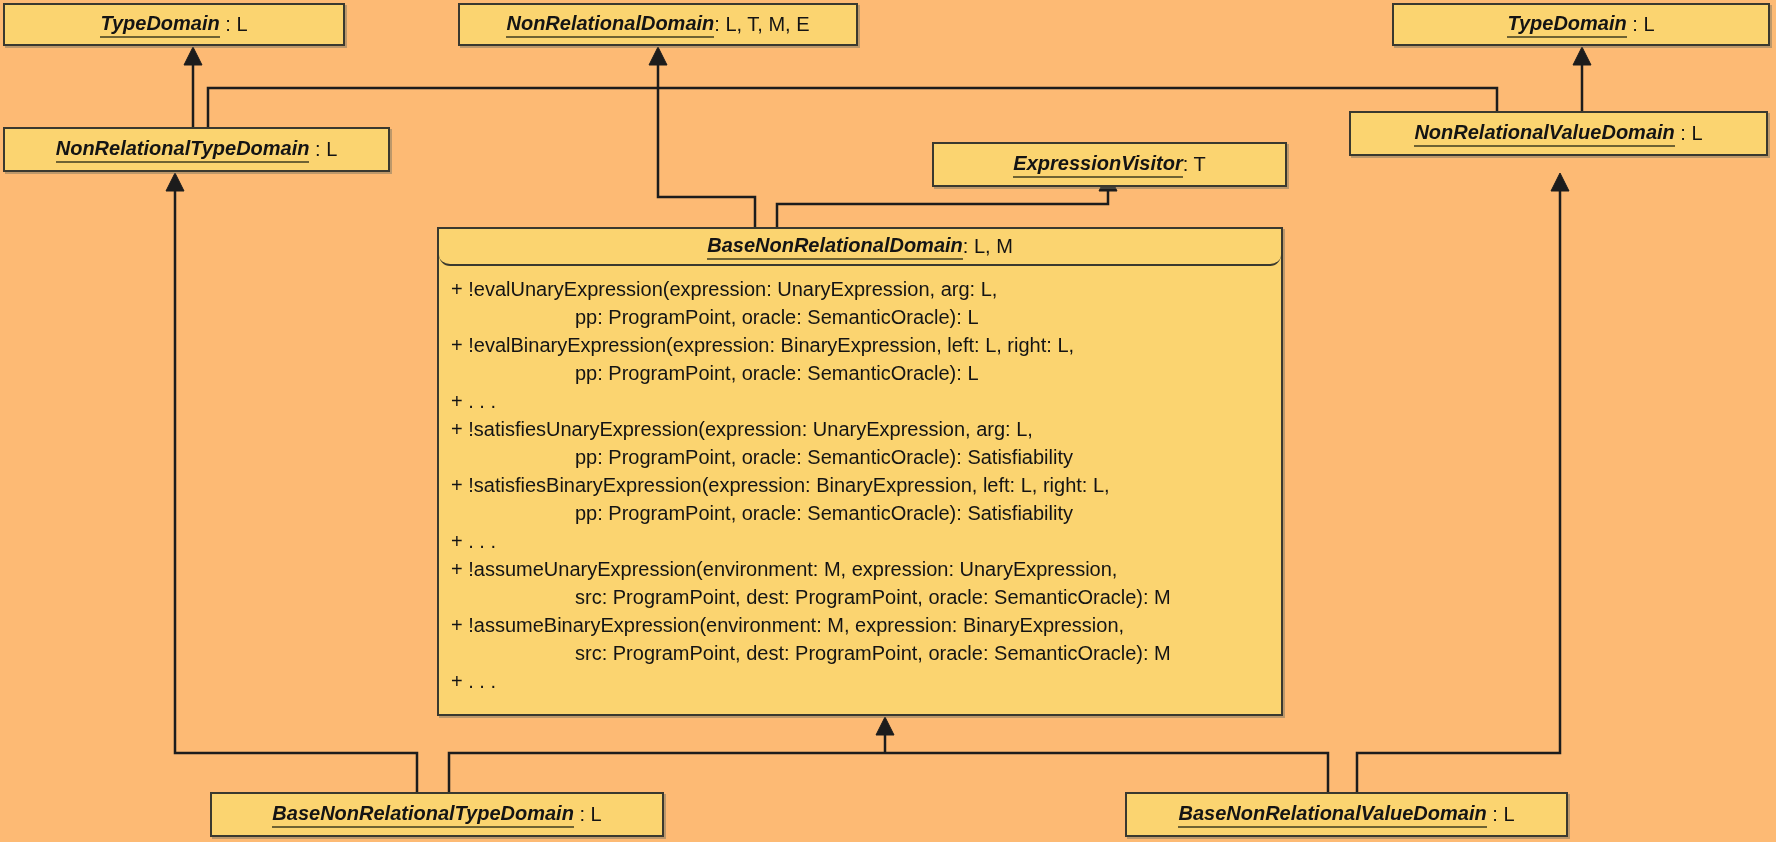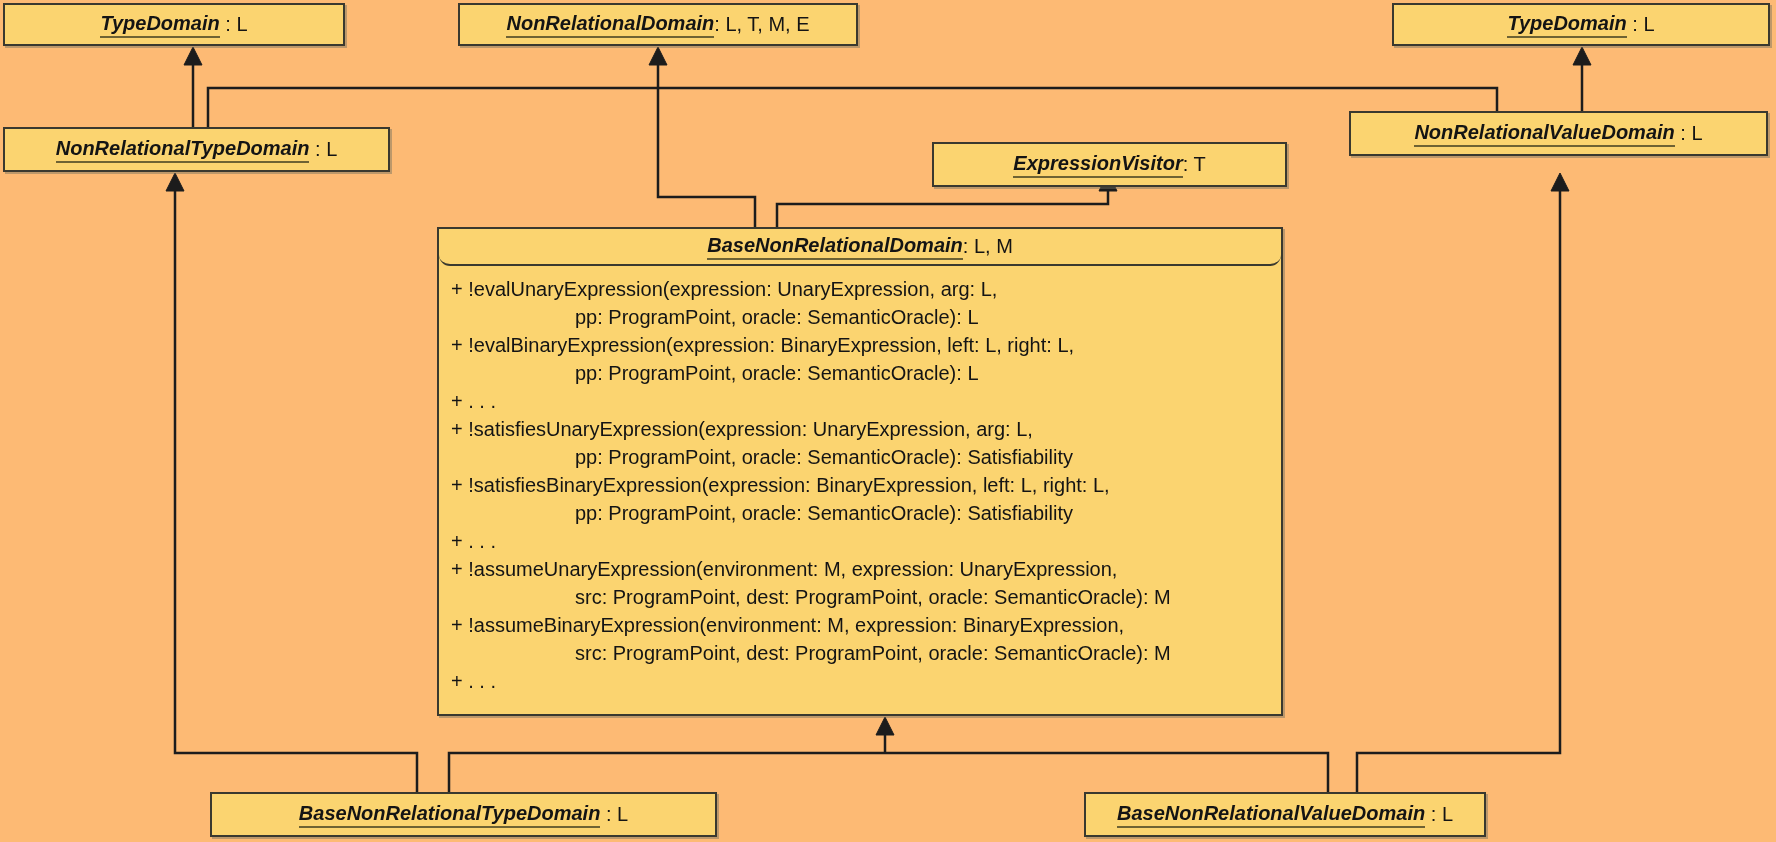--- a/index.html
+++ b/index.html
@@ -115,21 +115,21 @@
 
   <div class="uml-box simple" style="left:1349px;top:111px;width:419px;height:45px;">
     <div class="uml-title"><span class="cls">NonRelationalValueDomain</span><span class="params"> : L</span></div>
   </div>
 
   <div class="uml-box central" style="left:437px;top:227px;width:846px;height:489px;">
     <div class="uml-title"><span class="cls">BaseNonRelationalDomain</span><span class="params">: L, M</span></div>
     <div class="uml-body"><div class="method-line">+ !evalUnaryExpression(expression: UnaryExpression, arg: L,</div><div class="method-line indent">pp: ProgramPoint, oracle: SemanticOracle): L</div><div class="method-line">+ !evalBinaryExpression(expression: BinaryExpression, left: L, right: L,</div><div class="method-line indent">pp: ProgramPoint, oracle: SemanticOracle): L</div><div class="method-line">+ . . .</div><div class="method-line">+ !satisfiesUnaryExpression(expression: UnaryExpression, arg: L,</div><div class="method-line indent">pp: ProgramPoint, oracle: SemanticOracle): Satisfiability</div><div class="method-line">+ !satisfiesBinaryExpression(expression: BinaryExpression, left: L, right: L,</div><div class="method-line indent">pp: ProgramPoint, oracle: SemanticOracle): Satisfiability</div><div class="method-line">+ . . .</div><div class="method-line">+ !assumeUnaryExpression(environment: M, expression: UnaryExpression,</div><div class="method-line indent">src: ProgramPoint, dest: ProgramPoint, oracle: SemanticOracle): M</div><div class="method-line">+ !assumeBinaryExpression(environment: M, expression: BinaryExpression,</div><div class="method-line indent">src: ProgramPoint, dest: ProgramPoint, oracle: SemanticOracle): M</div><div class="method-line">+ . . .</div></div>
   </div>
 
-  <div class="uml-box simple" style="left:210px;top:792px;width:507px;height:45px;">
+  <div class="uml-box simple" style="left:210px;top:792px;width:454px;height:45px;">
     <div class="uml-title"><span class="cls">BaseNonRelationalTypeDomain</span><span class="params"> : L</span></div>
   </div>
 
-  <div class="uml-box simple" style="left:1084px;top:792px;width:402px;height:45px;">
+  <div class="uml-box simple" style="left:1125px;top:792px;width:443px;height:45px;">
     <div class="uml-title"><span class="cls">BaseNonRelationalValueDomain</span><span class="params"> : L</span></div>
   </div>
 
 </div>
 
 </body></html>

